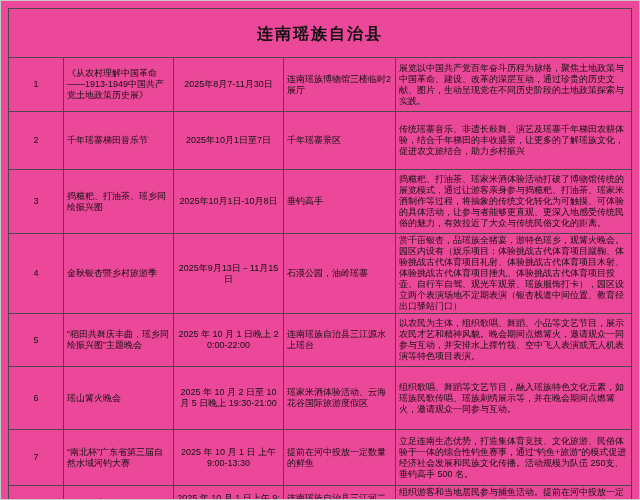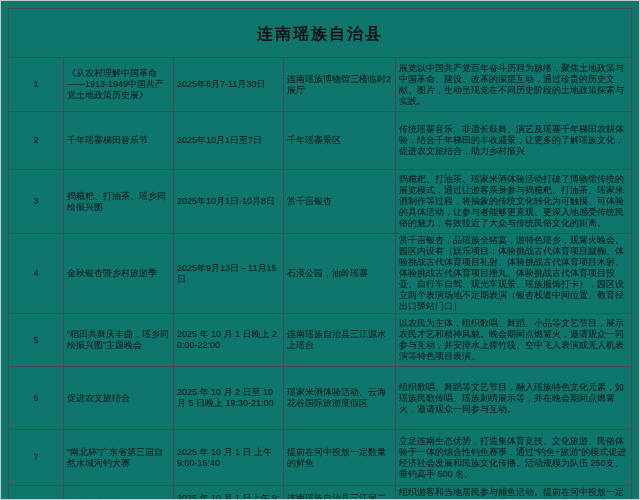--- a/index.html
+++ b/index.html
@@ -1,38 +1,38 @@
 <!DOCTYPE html>
 <html><head>
 <meta charset="utf-8">
 <style>
   html,body { margin:0; padding:0; background:#ffffff; }
   body { font-family:"Liberation Sans","DejaVu Sans",sans-serif; color:#111111; }
   .page {
     width:640px; height:500px; box-sizing:border-box;
-    background:#0f766e; border:1px solid #c9c9c9;
+    background:#ec4899; border:1px solid #c9c9c9;
     padding:7px; overflow:hidden;
   }
   table.events {
     width:100%; height:100%;
     border-collapse:collapse; table-layout:fixed;
   }
   .events td, .events th {
     border:1px solid #4a4a4a;
     font-size:9px; line-height:11px; font-weight:normal;
     padding:1px 3px; vertical-align:middle;
     word-break:break-all; overflow:hidden;
   }
   th.title-cell {
     height:46px; text-align:center; vertical-align:middle;
     font-size:16px; font-weight:bold; letter-spacing:2px;
     border:1px solid #4a4a4a;
   }
   td.c-num  { text-align:center; }
-  td.c-date { }
+  td.c-date { text-align:center; }
   td.c-name, td.c-venue, td.c-desc { text-align:left; }
   tbody tr:nth-child(1) { height:54px; }
   tbody tr:nth-child(2) { height:58px; }
   tbody tr:nth-child(3) { height:64px; }
   tbody tr:nth-child(4) { height:60px; }
   tbody tr:nth-child(5) { height:53px; }
   tbody tr:nth-child(6) { height:63px; }
   tbody tr:nth-child(7) { height:56px; }
   tbody tr:nth-child(8) { height:35px; }
 </style>
@@ -65,48 +65,48 @@
     <td class="c-num">2</td>
     <td class="c-name">千年瑶寨梯田音乐节</td>
     <td class="c-date">2025年10月1日至7日</td>
     <td class="c-venue">千年瑶寨景区</td>
     <td class="c-desc">传统瑶寨音乐、非遗长鼓舞、演艺及瑶寨千年梯田农耕体验，结合千年梯田的丰收盛景，让更多的了解瑶族文化，促进农文旅结合，助力乡村振兴</td>
   </tr>
         <tr>
     <td class="c-num">3</td>
     <td class="c-name">捣糍粑、打油茶、瑶乡同绘振兴图</td>
     <td class="c-date">2025年10月1日-10月8日</td>
-    <td class="c-venue">赏千亩银杏</td>
+    <td class="c-venue">垂钓高手</td>
     <td class="c-desc">捣糍粑、打油茶、瑶家米酒体验活动打破了博物馆传统的展览模式，通过让游客亲身参与捣糍粑、打油茶、瑶家米酒制作等过程，将抽象的传统文化转化为可触摸、可体验的具体活动，让参与者能够更直观、更深入地感受传统民俗的魅力，有效拉近了大众与传统民俗文化的距离。</td>
   </tr>
         <tr>
     <td class="c-num">4</td>
     <td class="c-name">金秋银杏暨乡村旅游季</td>
     <td class="c-date">2025年9月13日－11月15日</td>
     <td class="c-venue">石漠公园，油岭瑶寨</td>
     <td class="c-desc">赏千亩银杏，品瑶族全猪宴，游特色瑶乡，观篝火晚会。园区内设有（娱乐项目：体验挑战古代体育项目蹴鞠、体验挑战古代体育项目礼射、体验挑战古代体育项目木射、体验挑战古代体育项目捶丸、体验挑战古代体育项目投壶、自行车自驾、观光车观景、瑶族服饰打卡），园区设立两个表演场地不定期表演（银杏栈道中间位置、教育径出口驿站门口）</td>
   </tr>
         <tr>
     <td class="c-num">5</td>
     <td class="c-name">“稻田共舞庆丰曲，瑶乡同绘振兴图”主题晚会</td>
     <td class="c-date">2025 年 10 月 1 日晚上 20:00-22:00</td>
     <td class="c-venue">连南瑶族自治县三江源水上瑶台</td>
     <td class="c-desc">以农民为主体，组织歌唱、舞蹈、小品等文艺节目，展示农民才艺和精神风貌。晚会期间点燃篝火，邀请观众一同参与互动，并安排水上撑竹筏、空中飞人表演或无人机表演等特色项目表演。</td>
   </tr>
         <tr>
     <td class="c-num">6</td>
-    <td class="c-name">促进农文旅结合</td>
+    <td class="c-name">瑶山篝火晚会</td>
     <td class="c-date">2025 年 10 月 2 日至 10 月 5 日晚上 19:30-21:00</td>
     <td class="c-venue">瑶家米酒体验活动、云海花谷国际旅游度假区</td>
     <td class="c-desc">组织歌唱、舞蹈等文艺节目，融入瑶族特色文化元素，如瑶族民歌传唱、瑶族刺绣展示等，并在晚会期间点燃篝火，邀请观众一同参与互动。</td>
   </tr>
         <tr>
     <td class="c-num">7</td>
     <td class="c-name">“南北杯”广东省第三届自然水域河钓大赛</td>
-    <td class="c-date">2025 年 10 月 1 日 上午 9:00-16:40</td>
+    <td class="c-date">2025 年 10 月 1 日 上午 9:00-13:30</td>
     <td class="c-venue">提前在河中投放一定数量的鲜鱼</td>
     <td class="c-desc">立足连南生态优势，打造集体育竞技、文化旅游、民俗体验于一体的综合性钓鱼赛事，通过“钓鱼+旅游”的模式促进经济社会发展和民族文化传播。活动规模为队伍 250支、垂钓高手 500 名。</td>
   </tr>
         <tr>
     <td class="c-num">8</td>
     <td class="c-name">全民渔乐活动</td>
     <td class="c-date">2025 年 10 月 1 日上午 9:00-12：00</td>
     <td class="c-venue">连南瑶族自治县三江河二号闸河段</td>
     <td class="c-desc">组织游客和当地居民参与捕鱼活动。提前在河中投放一定数量的鲜鱼，参与者可徒手或使用简单工具捕鱼，捕到的鱼可自行带走。</td>
   </tr>

